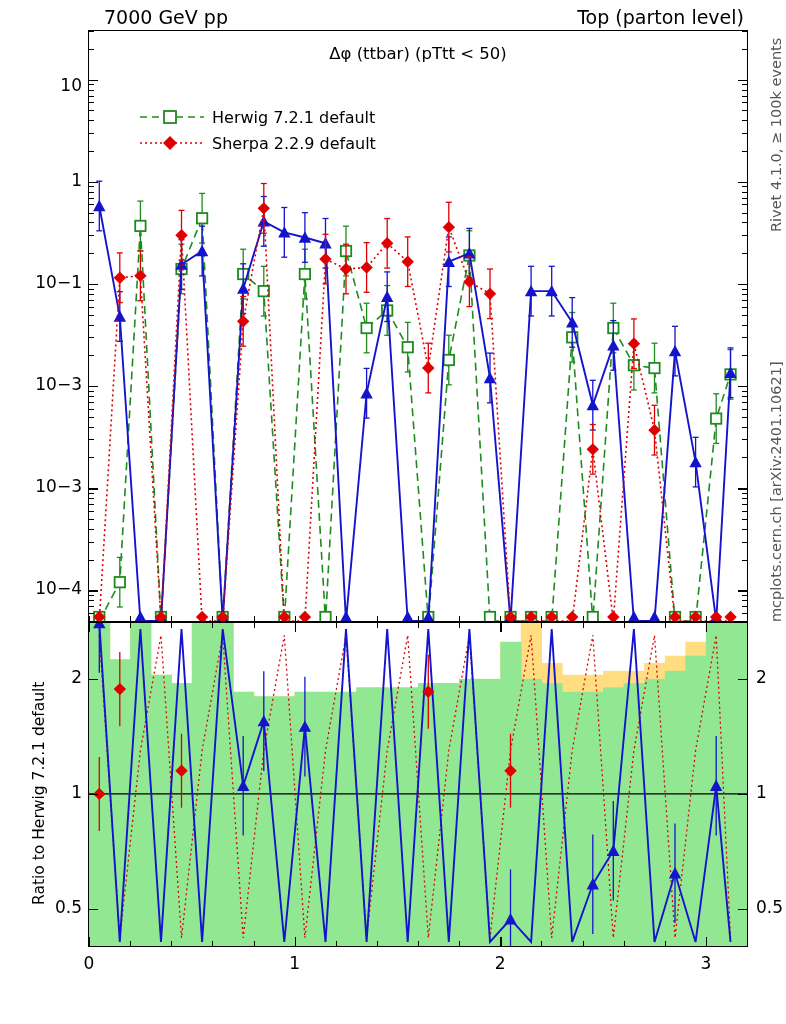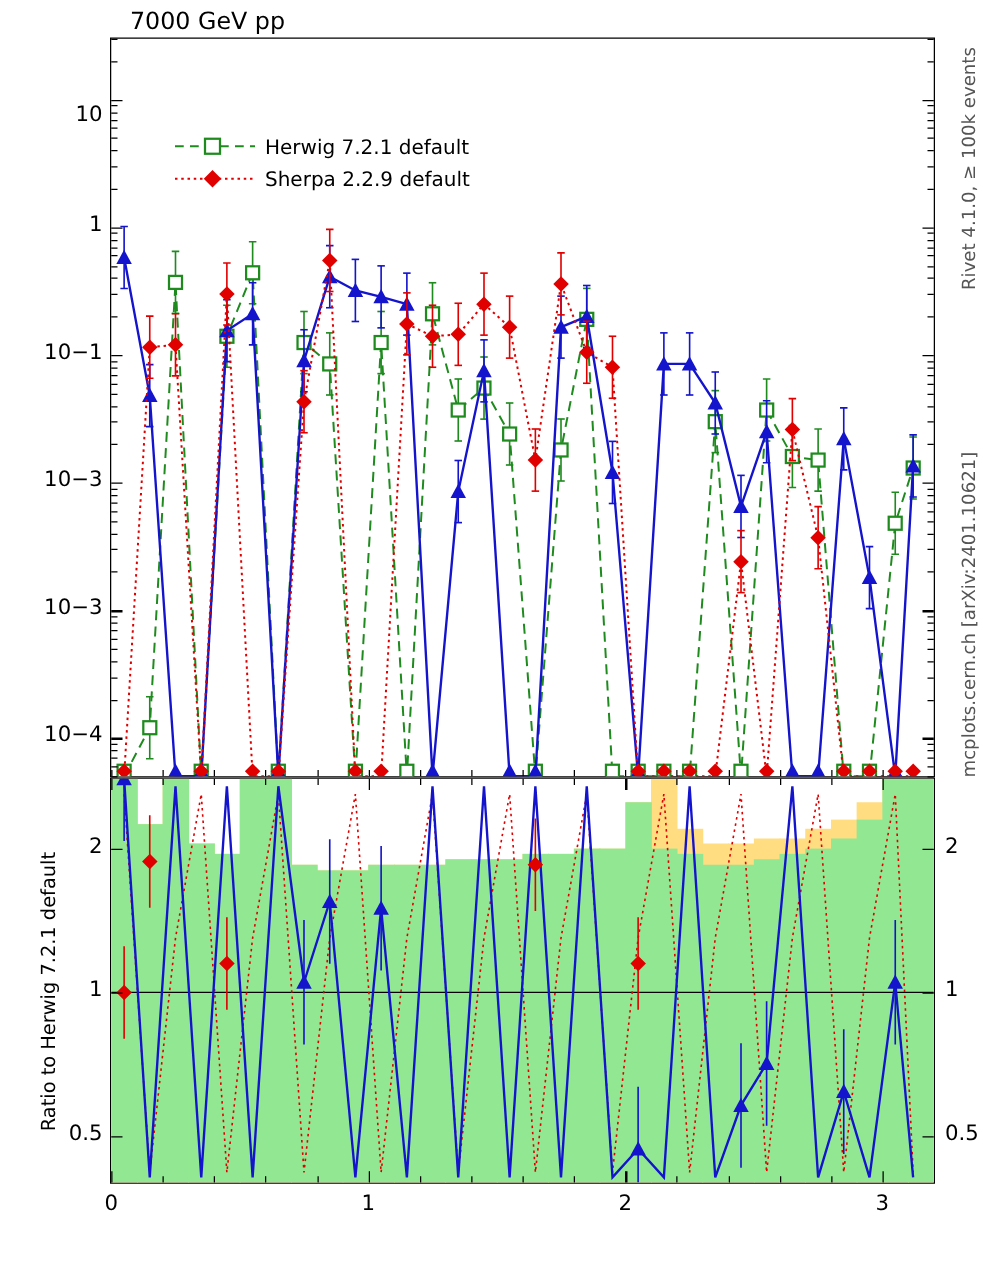--- a/index.html
+++ b/index.html
@@ -68,20 +68,21 @@
     transform-origin:0 0;transform:rotate(-90deg);
     font-size:15.5px;white-space:nowrap;
   }
 </style>
 </head>
 <body>
 
 <div class="page">
 
   <div class="hdr-left">7000 GeV pp</div>
+  <div class="hdr-right">Top (parton level)</div>
 
   <div class="rot" id="side-top" style="left:768px;top:232px;">Rivet 4.1.0,  ≥ 100k events</div>
   <div class="rot" id="side-bottom" style="left:768px;top:622px;">mcplots.cern.ch [arXiv:2401.10621]</div>
 
   <div class="frame" id="main-frame">
     <div class="plot-inner" id="main-inner">
       <svg class="ov" id="main-svg" width="658" height="590" viewBox="0 0 658 590">
           <path d="M10.3,590.0 L30.8,551.2 L51.4,194.9 L72.0,590.0 L92.5,238.0 L113.1,187.2 L133.7,590.0 L154.2,243.0 L174.8,260.1 L195.3,590.0 L215.9,243.0 L236.5,590.0 L257.0,220.0 L277.6,297.0 L298.2,279.4 L318.7,316.2 L339.3,590.0 L359.8,329.0 L380.4,224.5 L401.0,590.0 L421.5,590.0 L442.1,590.0 L462.7,590.0 L483.2,306.3 L503.8,590.0 L524.3,297.0 L544.9,334.2 L565.5,337.1 L586.0,590.0 L606.6,590.0 L627.2,387.6 L641.5,343.4 " fill="none" stroke="#1f8b1f" stroke-width="1.6" stroke-dasharray="8,5"></path>
           <line x1="30.8" y1="526.4" x2="30.8" y2="576.0" stroke="#1f8b1f" stroke-width="1.3"></line>
           <line x1="27.8" y1="526.4" x2="33.8" y2="526.4" stroke="#1f8b1f" stroke-width="1.3"></line>
@@ -352,20 +353,21 @@
           <polygon points="483.21875,579.8 489.41875,586 483.21875,592.2 477.01875,586" fill="#e00000"></polygon>
           <polygon points="524.3437499999999,579.8 530.5437499999999,586 524.3437499999999,592.2 518.1437499999998,586" fill="#e00000"></polygon>
           <polygon points="586.03125,579.8 592.23125,586 586.03125,592.2 579.83125,586" fill="#e00000"></polygon>
           <polygon points="606.59375,579.8 612.79375,586 606.59375,592.2 600.39375,586" fill="#e00000"></polygon>
           <polygon points="627.1562499999999,579.8 633.3562499999999,586 627.1562499999999,592.2 620.9562499999998,586" fill="#e00000"></polygon>
           <polygon points="641.55,579.8 647.75,586 641.55,592.2 635.3499999999999,586" fill="#e00000"></polygon>
         </svg>
     </div>
   </div>
 
+  <div id="plot-title">Δφ (ttbar) (pTtt &lt; 50)</div>
 
   <div id="legend">
     <div class="leg-row">
       <span class="leg-sym">
         <svg width="64" height="20">
           <line x1="0" y1="10" x2="64" y2="10" stroke="#1f8b1f" stroke-width="1.6" stroke-dasharray="7,5"></line>
           <rect x="24" y="4" width="12" height="12" fill="#ffffff" stroke="#1f8b1f" stroke-width="1.8"></rect>
         </svg>
       </span>
       <span class="leg-txt">Herwig 7.2.1 default</span>
@@ -481,21 +483,21 @@
           <polygon points="421.53124999999994,141.50669884314775 427.73124999999993,147.70669884314773 421.53124999999994,153.90669884314772 415.33124999999995,147.70669884314773" fill="#e00000"></polygon>
         </svg>
     </div>
   </div>
 
   <div id="ratio-ytitle" style="left:30px;top:905px;">Ratio to Herwig 7.2.1 default</div>
 
   <div id="axis-labels">
       <div class="tick" style="left:89px;top:79.71827130968757px;width:9px;height:1.4px;"></div>
       <div class="tick" style="left:738px;top:79.71827130968757px;width:9px;height:1.4px;"></div>
-      <div class="ylab" style="left:10px;top:82px;width:72px;">10</div>
+      <div class="ylab" style="left:10px;top:75px;width:72px;">10</div>
       <div class="tick" style="left:89px;top:181.82705566538033px;width:9px;height:1.4px;"></div>
       <div class="tick" style="left:738px;top:181.82705566538033px;width:9px;height:1.4px;"></div>
       <div class="ylab" style="left:10px;top:169.82705566538033px;width:72px;">1</div>
       <div class="tick" style="left:89px;top:283.93584002107315px;width:9px;height:1.4px;"></div>
       <div class="tick" style="left:738px;top:283.93584002107315px;width:9px;height:1.4px;"></div>
       <div class="ylab" style="left:10px;top:271.93584002107315px;width:72px;">10−1</div>
       <div class="tick" style="left:89px;top:386.0446243767659px;width:9px;height:1.4px;"></div>
       <div class="tick" style="left:738px;top:386.0446243767659px;width:9px;height:1.4px;"></div>
       <div class="ylab" style="left:10px;top:374.0446243767659px;width:72px;">10−3</div>
       <div class="tick" style="left:89px;top:488.1534087324586px;width:9px;height:1.4px;"></div>

